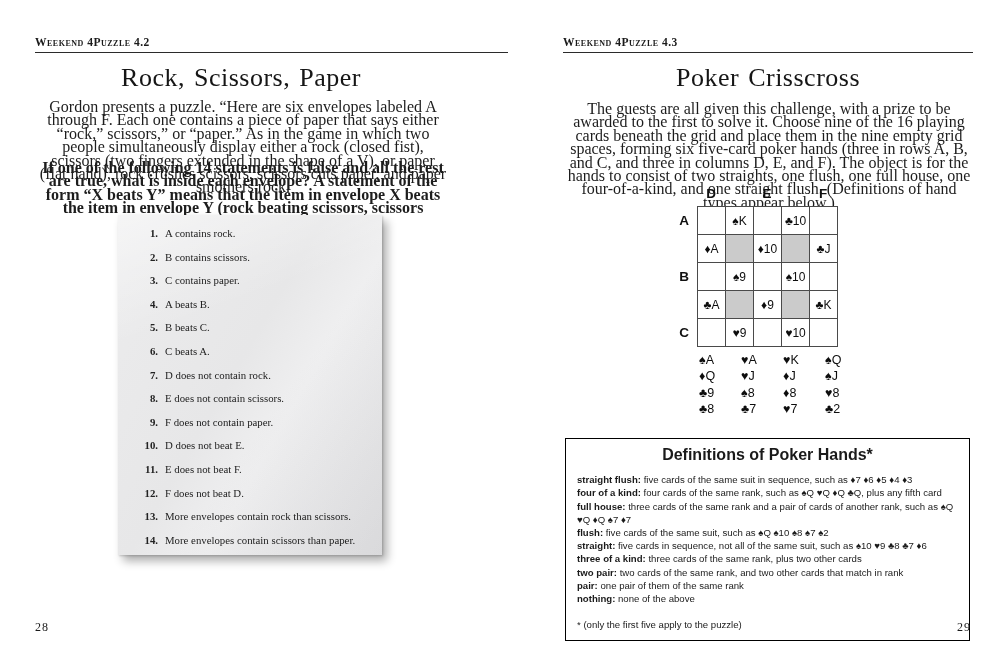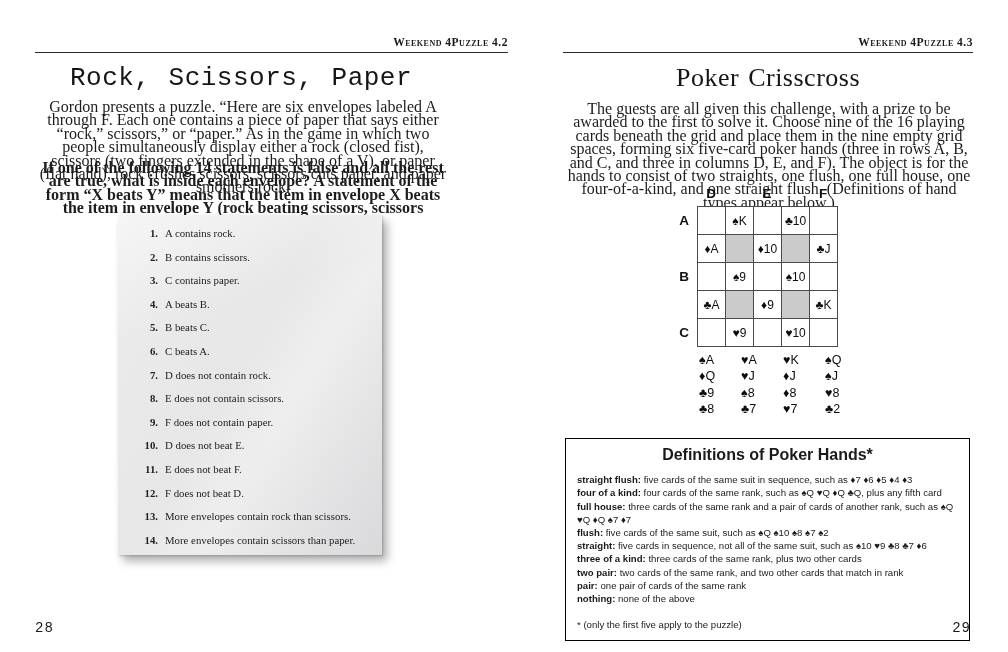--- a/index.html
+++ b/index.html
@@ -10,32 +10,32 @@
     overflow:hidden;
     font-family:"Liberation Serif","DejaVu Serif",serif;
     color:#1b1b1b;
   }
   .page{position:absolute;top:36px;}
   .page-left{left:35px;width:473px;}
   .page-right{left:563px;width:410px;}
 
   .running-head{
     position:absolute;top:0;left:0;right:0;
-    display:flex;justify-content:flex-end;
+    display:flex;justify-content:flex-start;
     font-variant:small-caps;font-weight:bold;
     font-size:11.5px;letter-spacing:.5px;color:#1a1a1a;
     border-bottom:1.4px solid #2b2b2b;padding-bottom:4px;
   }
   .page-title{
     position:absolute;top:27px;left:0;
     text-align:center;
     font-size:26px;font-weight:400;color:#161616;
     letter-spacing:.5px;word-spacing:2px;
   }
-  .page-left .page-title{width:412px;font-family:Liberation Mono, monospace;}
+  .page-left .page-title{width:412px;}
   .page-right .page-title{width:410px;}
 
   .body-text{
     position:absolute;left:1px;
     font-size:16px;line-height:13.4px;color:#1d1d1d;text-align:center;
   }
   .page-left .body-text{width:414px;}
   .page-right .body-text{width:410px;}
 
   
@@ -51,21 +51,21 @@
   .statement-row{
     display:flex;
     font-size:10.8px;line-height:11.5px;
     margin-bottom:12.1px;color:#222;
   }
   .statement-number{width:28px;text-align:right;font-weight:bold;flex:none;}
   .statement-text{margin-left:7px;}
 
   .page-number{
     position:absolute;top:584px;
-    font-size:14px;color:#1a1a1a;letter-spacing:1px;font-family:Liberation Mono, monospace;
+    font-size:12px;color:#1a1a1a;letter-spacing:1px;
   }
   .page-left .page-number{left:0;}
   .page-right .page-number{right:2px;text-align:right;}
   .grid-wrap{position:absolute;left:112px;top:148px;width:166px;height:166px;}
   .grid-label{
     position:absolute;transform:translate(-50%,-50%);
     font-family:"Liberation Sans","DejaVu Sans",sans-serif;
     font-weight:bold;font-size:13.5px;color:#111;
   }
   .pgrid{
@@ -251,19 +251,19 @@
 
   <div class="defs-box">
     <div class="defs-title">Definitions of Poker Hands*</div>
     <div class="def-row"><span class="def-term">straight flush:</span><span> five cards of the same suit in sequence, such as ♦7 ♦6 ♦5 ♦4 ♦3</span></div>
     <div class="def-row"><span class="def-term">four of a kind:</span><span> four cards of the same rank, such as ♠Q ♥Q ♦Q ♣Q, plus any fifth card</span></div>
     <div class="def-row"><span class="def-term">full house:</span><span> three cards of the same rank and a pair of cards of another rank, such as ♠Q ♥Q ♦Q ♠7 ♦7</span></div>
     <div class="def-row"><span class="def-term">flush:</span><span> five cards of the same suit, such as ♠Q ♠10 ♠8 ♠7 ♠2</span></div>
     <div class="def-row"><span class="def-term">straight:</span><span> five cards in sequence, not all of the same suit, such as ♠10 ♥9 ♣8 ♣7 ♦6</span></div>
     <div class="def-row"><span class="def-term">three of a kind:</span><span> three cards of the same rank, plus two other cards</span></div>
     <div class="def-row"><span class="def-term">two pair:</span><span> two cards of the same rank, and two other cards that match in rank</span></div>
-    <div class="def-row"><span class="def-term">pair:</span><span> one pair of cards of the same rank</span></div>
+    <div class="def-row"><span class="def-term">pair:</span><span> one pair of them of the same rank</span></div>
     <div class="def-row"><span class="def-term">nothing:</span><span> none of the above</span></div>
     <div class="defs-footnote">* (only the first five apply to the puzzle)</div>
   </div>
 
   <div class="page-number">29</div>
 </div>
 
 </body></html>

